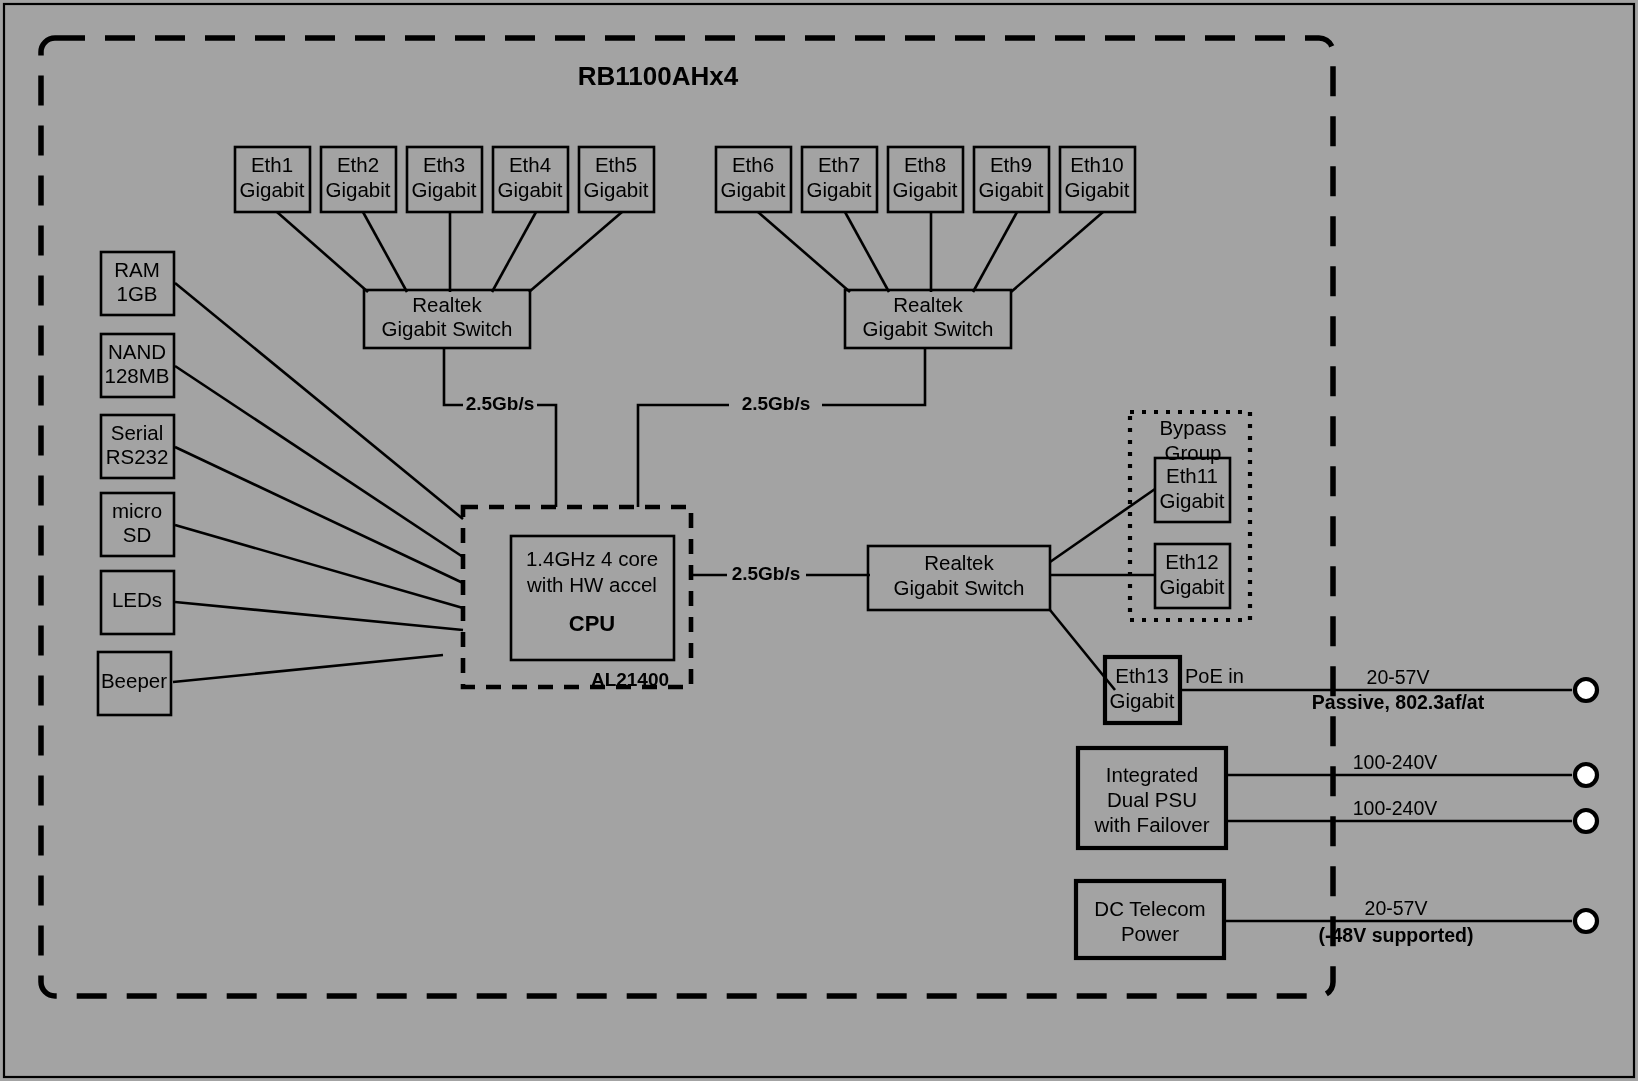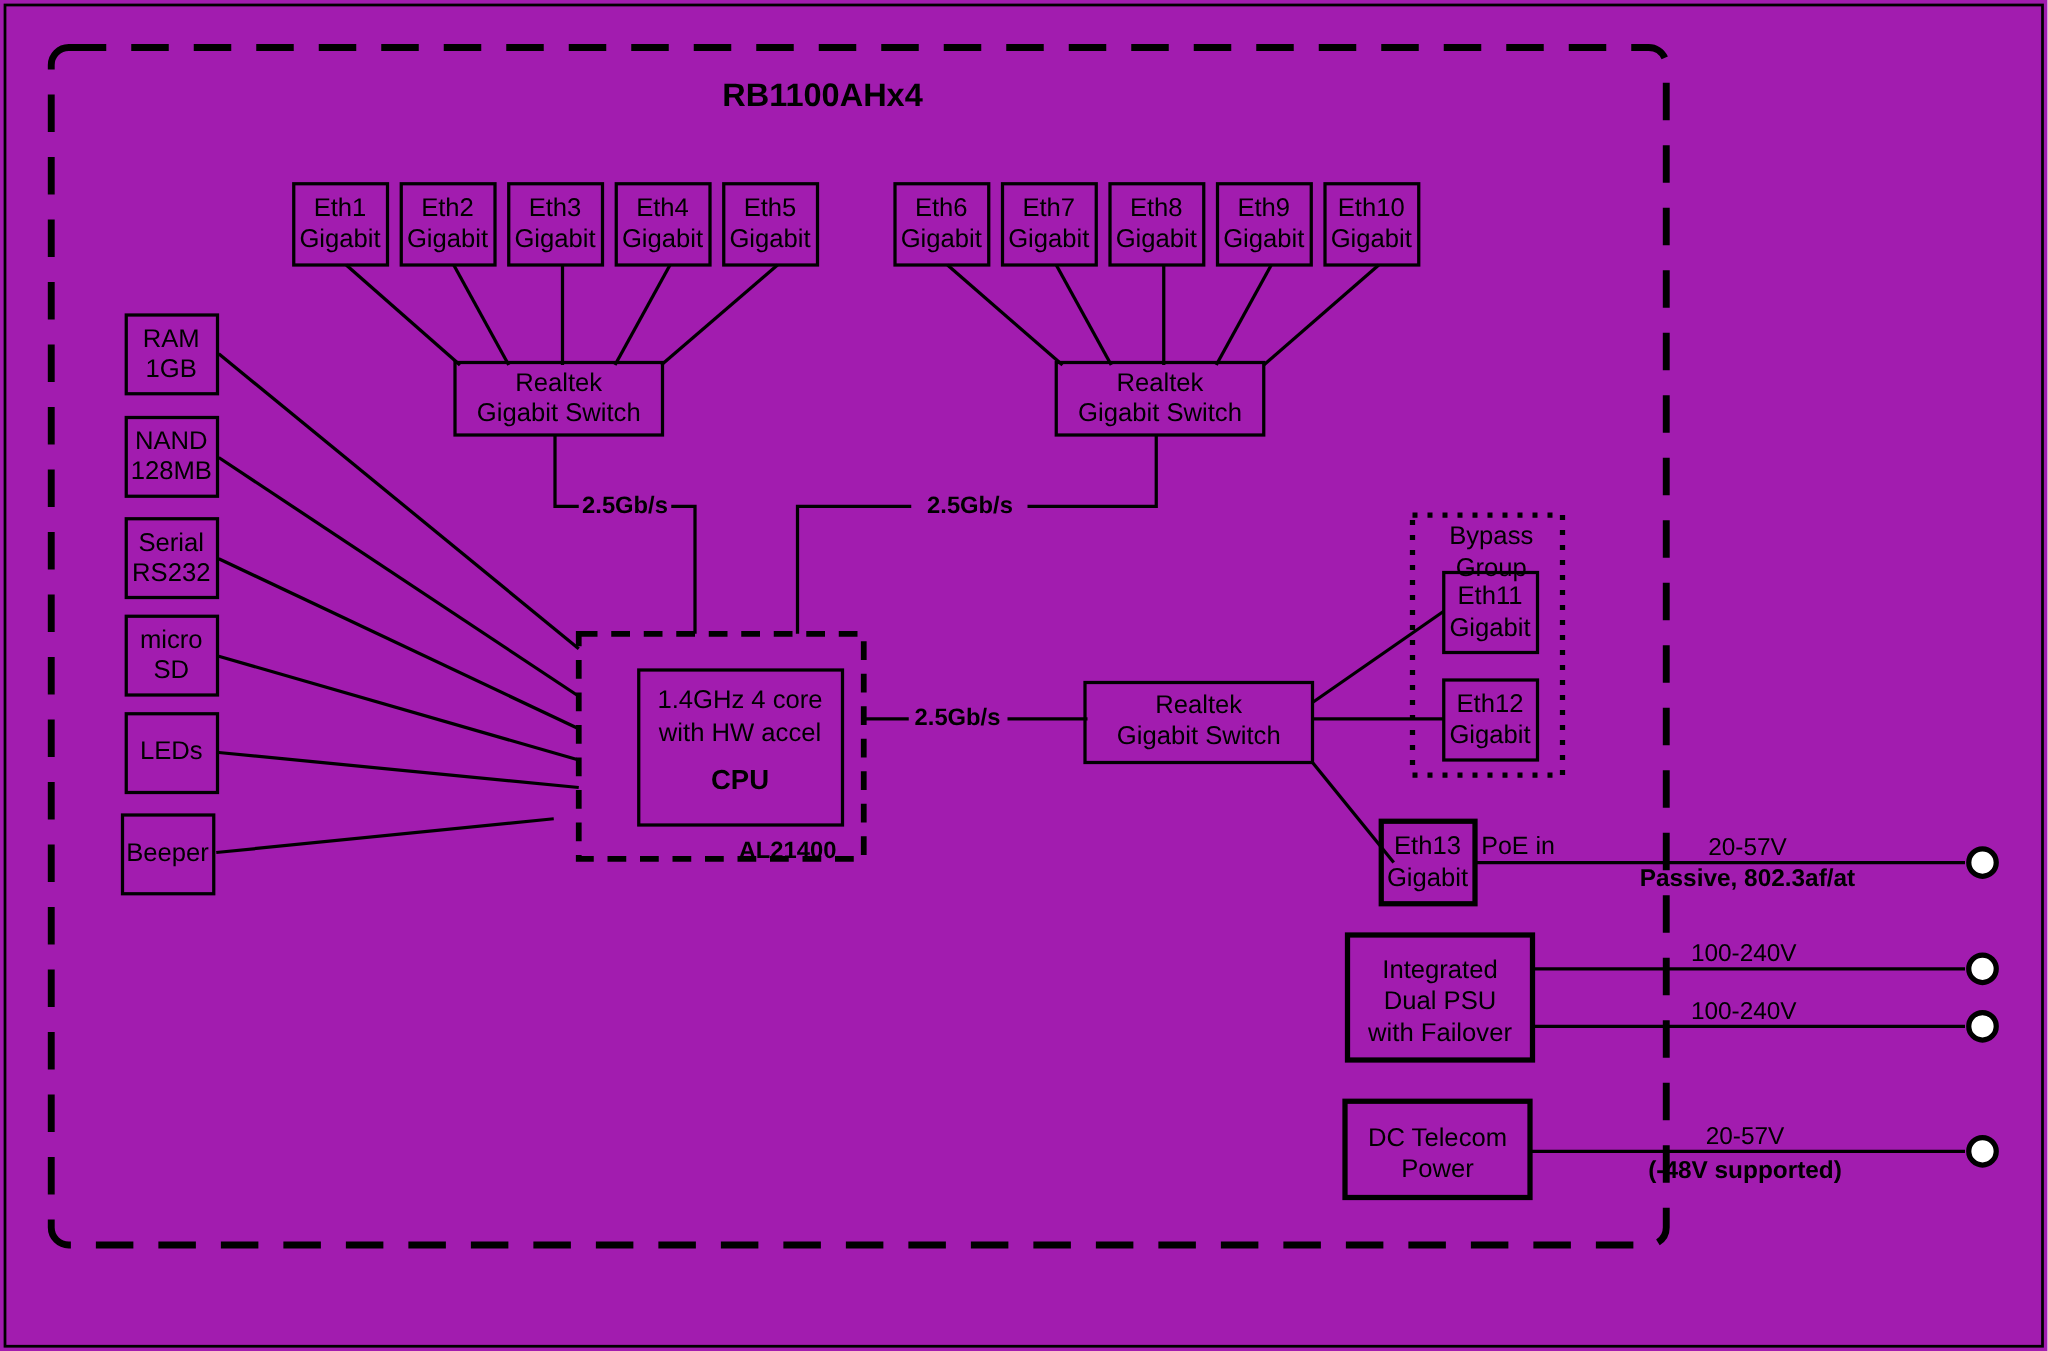--- a/index.html
+++ b/index.html
@@ -7,21 +7,21 @@
     padding: 0;
     background: #ffffff;
   }
   body {
     font-family: "Liberation Sans", sans-serif;
   }
   #diagram-root {
     position: relative;
     width: 1638px;
     height: 1081px;
-    background: #a21caf;
+    background: #a3a3a3;
     overflow: hidden;
   }
   svg#diagram-svg {
     display: block;
     width: 1638px;
     height: 1081px;
   }
   .box-fill { fill: #ffffff; }
   .stroke-med  { stroke: #000000; stroke-width: 2.6; fill: none; }
   .stroke-thick{ stroke: #000000; stroke-width: 4.2; fill: none; }

